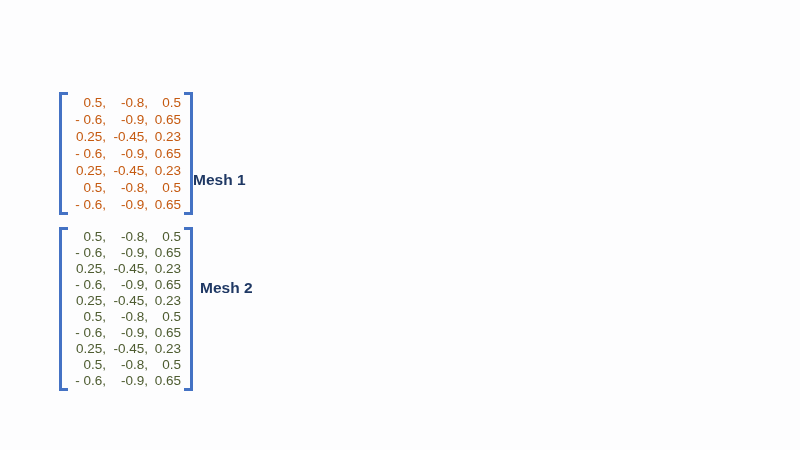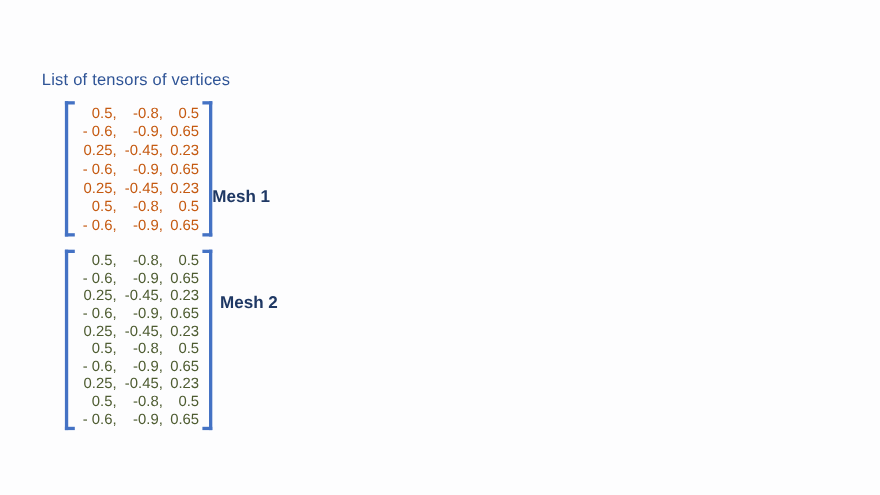--- a/index.html
+++ b/index.html
@@ -49,28 +49,27 @@
   .mesh1 .row { line-height: 17px; }
   .mesh2 .row { line-height: 16px; }
   .mesh-label {
     position: absolute;
     font-weight: bold;
     font-size: 15.5px;
     color: var(--label-color, #1F3864);
     white-space: nowrap;
   }
   .mesh1 .mesh-label { left: 134px; top: 39px; margin-top: 40px; }
-  .mesh2 .mesh-label { left: 141px; top: 40px; }
+  .mesh2 .mesh-label { left: 141px; top: 52px; }
 </style>
 </head>
 <body>
 
 <div class="canvas" style="background: rgb(253, 253, 254);">
 
-  <div class="title">List of tensors of vertices</div>
 
   <div class="mesh mesh1">
     <div class="matrix">
       <div class="bracket bracket-left"></div>
       <div class="rows" style="color: rgb(197, 90, 17);">
           <div class="row">
             <span class="cell">0.5,</span>
             <span class="cell">-0.8,</span>
             <span class="cell">0.5</span>
           </div>

